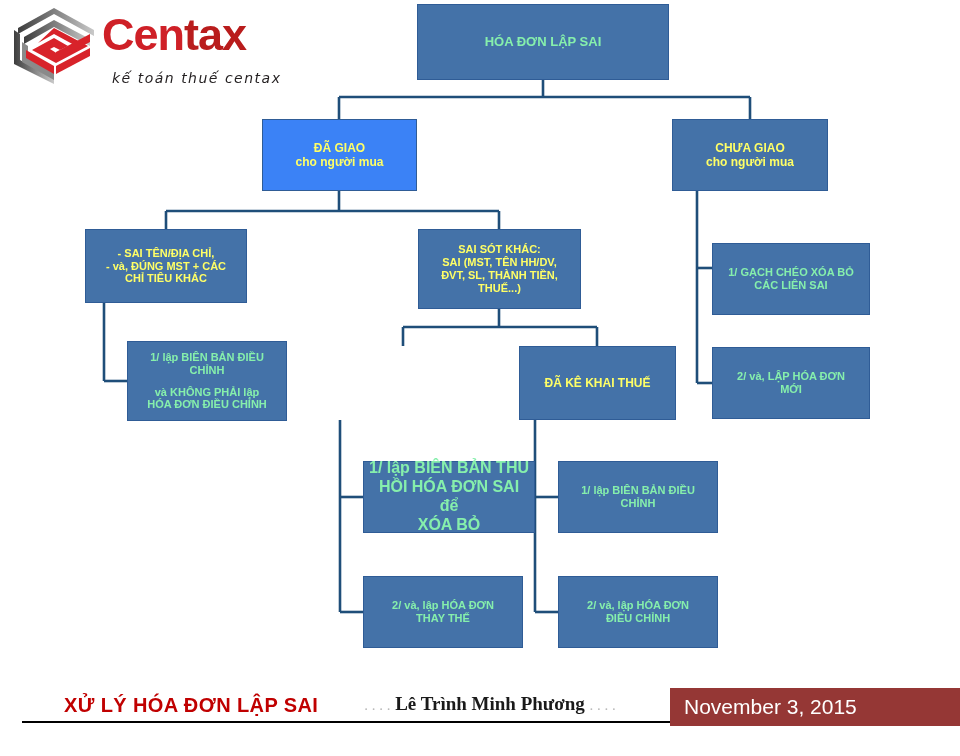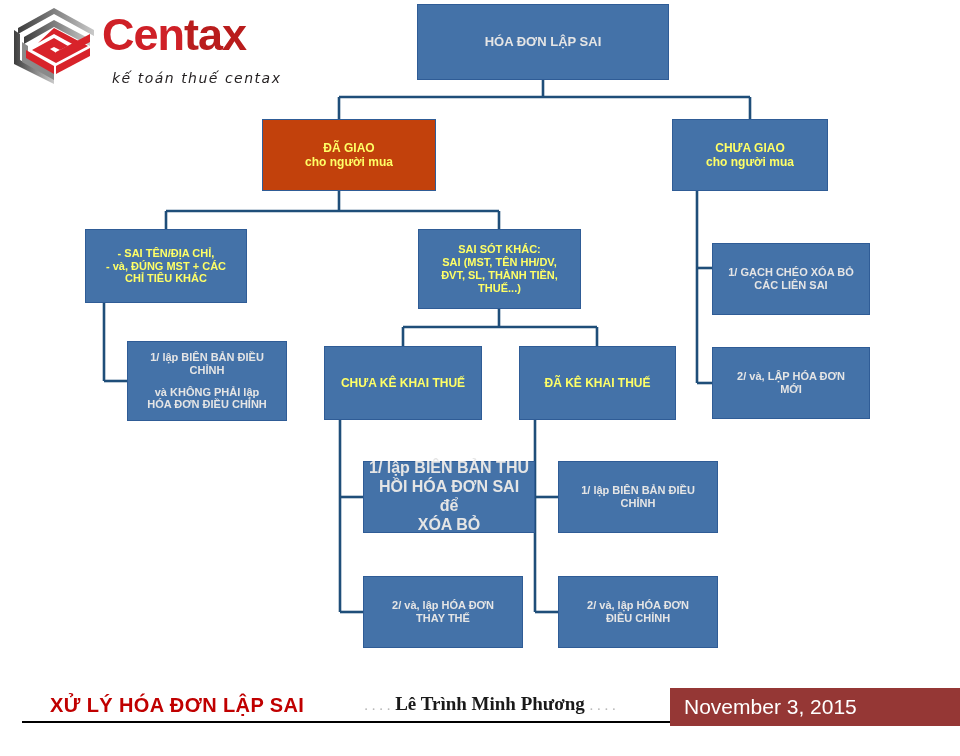--- a/index.html
+++ b/index.html
@@ -78,36 +78,36 @@
     flex-direction: column;
     align-items: center;
     justify-content: center;
     text-align: center;
     font-weight: bold;
     line-height: 1.18;
     padding: 2px 4px;
     box-sizing: border-box;
   }
   .node .line { display: block; width: 100%; }
-  .txt-white { color: #e5e5e5; }
+  .txt-white { color: #86efac; }
   .txt-yellow { color: #ffff66; }
   .gap { height: 9px; }
 
   
   #footer-rule {
     position: absolute;
     left: 22px;
     top: 721px;
     width: 916px;
     height: 2px;
     background: #000000;
   }
   #footer-title {
     position: absolute;
-    left: 50px;
+    left: 64px;
     top: 694px;
     font-size: 20px;
     font-weight: bold;
     color: #c00000;
     letter-spacing: 0.4px;
     white-space: nowrap;
   }
   #footer-author {
     position: absolute;
     left: 340px;
@@ -196,21 +196,21 @@
 
       <path d="M697,191 L697,383"></path>
       <path d="M697,268 L712,268"></path>
       <path d="M697,383 L712,383"></path>
     </g>
   </svg>
 
 <div class="node txt-white" style="left: 417px; top: 4px; width: 252px; height: 76px; font-size: 13px; background: rgb(68, 114, 168); border-color: rgb(47, 92, 150);">
       <span class="line">HÓA ĐƠN LẬP SAI</span>
     </div>
-    <div class="node txt-yellow" style="left: 262px; top: 119px; width: 174px; height: 72px; font-size: 12px; background: #c2410c; border-color: rgb(47, 92, 150);">
+    <div class="node txt-yellow" style="left: 262px; top: 119px; width: 155px; height: 72px; font-size: 12px; background: #3b82f6; border-color: rgb(47, 92, 150);">
       <span class="line">ĐÃ GIAO</span>
       <span class="line">cho người mua</span>
     </div>
     <div class="node txt-yellow" style="left: 672px; top: 119px; width: 156px; height: 72px; font-size: 12px; background: rgb(68, 114, 168); border-color: rgb(47, 92, 150);">
       <span class="line">CHƯA GIAO</span>
       <span class="line">cho người mua</span>
     </div>
     <div class="node txt-yellow" style="left: 85px; top: 229px; width: 162px; height: 74px; font-size: 11px; background: rgb(68, 114, 168); border-color: rgb(47, 92, 150); text-align: center;">
       <span class="line">- SAI TÊN/ĐỊA CHỈ,</span>
       <span class="line">- và, ĐÚNG MST + CÁC</span>
@@ -230,23 +230,20 @@
       <span class="line">2/ và, LẬP HÓA ĐƠN</span>
       <span class="line">MỚI</span>
     </div>
     <div class="node txt-white" style="left: 127px; top: 341px; width: 160px; height: 80px; font-size: 11px; background: rgb(68, 114, 168); border-color: rgb(47, 92, 150);">
       <span class="line">1/ lập BIÊN BẢN ĐIỀU</span>
       <span class="line">CHỈNH</span>
       <span class="gap"></span>
       <span class="line">và KHÔNG PHẢI lập</span>
       <span class="line">HÓA ĐƠN ĐIỀU CHỈNH</span>
     </div>
-    <div class="node txt-yellow" style="left: 324px; top: 346px; width: 158px; height: 74px; font-size: 12px; background: rgb(68, 114, 168); border-color: rgb(47, 92, 150);">
-      <span class="line">CHƯA KÊ KHAI THUẾ</span>
-    </div>
     <div class="node txt-yellow" style="left: 519px; top: 346px; width: 157px; height: 74px; font-size: 12px; background: rgb(68, 114, 168); border-color: rgb(47, 92, 150);">
       <span class="line">ĐÃ KÊ KHAI THUẾ</span>
     </div>
     <div class="node txt-white" style="left: 363px; top: 461px; width: 172px; height: 72px; font-size: 16px; background: rgb(68, 114, 168); border-color: rgb(47, 92, 150);">
       <span class="line">1/ lập BIÊN BẢN THU</span>
       <span class="line">HỒI HÓA ĐƠN SAI để</span>
       <span class="line">XÓA BỎ</span>
     </div>
     <div class="node txt-white" style="left: 558px; top: 461px; width: 160px; height: 72px; font-size: 11px; background: rgb(68, 114, 168); border-color: rgb(47, 92, 150);">
       <span class="line">1/ lập BIÊN BẢN ĐIỀU</span>

